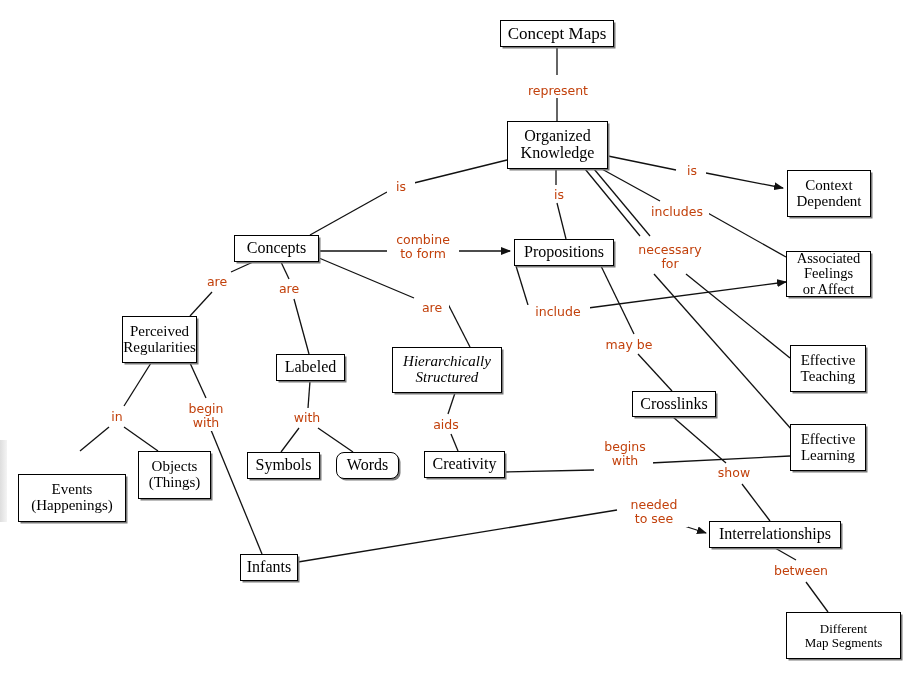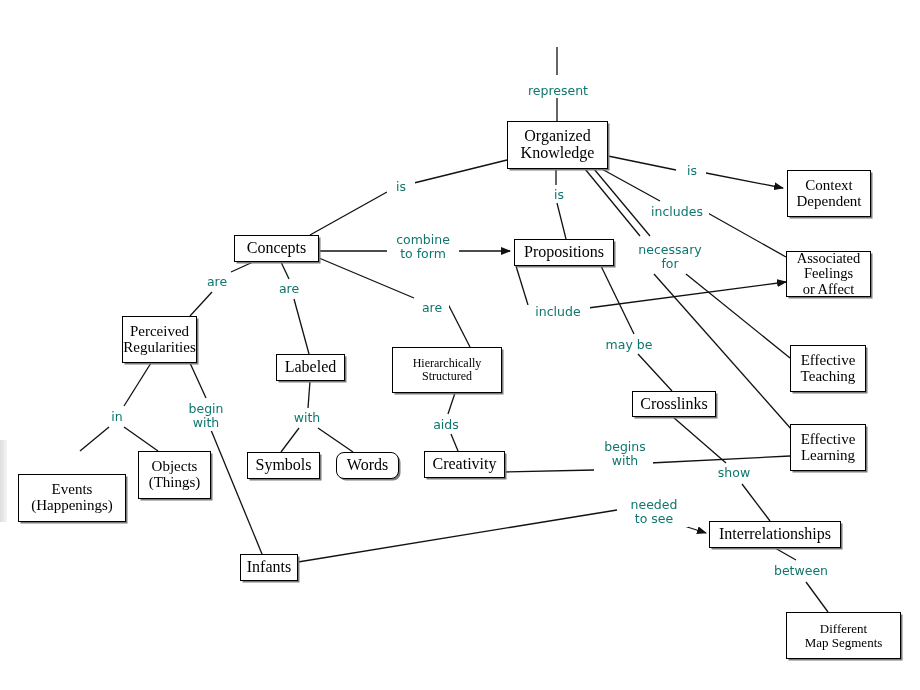--- a/index.html
+++ b/index.html
@@ -8,21 +8,21 @@
   #stage{position:absolute;left:0;top:0;width:920px;height:690px;}
   svg#wires{position:absolute;left:0;top:0;width:920px;height:690px;}
   .node{position:absolute;box-sizing:border-box;
         border:1.5px solid #000;background:#fff;
         box-shadow:2px 2px 0 -0.5px #7a7a7a;
         display:flex;align-items:center;justify-content:center;
         text-align:center;line-height:1.05;
         font-family:"Liberation Serif",serif;color:#000;
         font-size:16px;padding:1px 5px;white-space:pre-line;}
   .lbl{position:absolute;
-       font-family:"DejaVu Sans",sans-serif;font-size:12.5px;color:#0f766e;
+       font-family:"DejaVu Sans",sans-serif;font-size:12.5px;color:#c2410c;
        text-align:center;line-height:1.15;white-space:pre-line;
        background:#fff;padding:0 2px;}
   .artifact{position:absolute;left:0px;top:440px;width:7px;height:82px;
             background:linear-gradient(90deg,#d8d8d8,#f2f2f2);opacity:.85;}
 </style>
 </head>
 <body>
 
 <div id="stage">
 
@@ -97,35 +97,36 @@
       <line x1="678" y1="524" x2="706" y2="533" marker-end="url(#ah)"></line>
 
       <line x1="673" y1="417" x2="726" y2="463"></line>
       <line x1="742" y1="484" x2="770" y2="521"></line>
 
       <line x1="775" y1="548" x2="796" y2="560"></line>
       <line x1="806" y1="582" x2="828" y2="612"></line>
     </g>
   </svg>
 
+  <div class="node" style="left:500px;top:20px;width:114px;height:27px;font-size:17px;">Concept Maps</div>
   <div class="node" style="left:507px;top:121px;width:101px;height:48px;">Organized
 Knowledge</div>
   <div class="node" style="left:787px;top:170px;width:84px;height:47px;font-size:15px;">Context
 Dependent</div>
   <div class="node" style="left:234px;top:235px;width:85px;height:27px;">Concepts</div>
   <div class="node" style="left:514px;top:239px;width:100px;height:27px;">Propositions</div>
   <div class="node" style="left:786px;top:251px;width:85px;height:46px;font-size:14.5px;">Associated
 Feelings
 or Affect</div>
   <div class="node" style="left:122px;top:316px;width:75px;height:47px;font-size:15px;">Perceived
 Regularities</div>
   <div class="node" style="left:790px;top:345px;width:76px;height:47px;font-size:15px;">Effective
 Teaching</div>
   <div class="node" style="left:276px;top:354px;width:69px;height:27px;">Labeled</div>
-  <div class="node" style="left:392px;top:347px;width:110px;height:46px;font-size:12px;">Hierarchically
+  <div class="node" style="left:392px;top:347px;width:110px;height:46px;font-size:15px;font-style:italic;">Hierarchically
 Structured</div>
   <div class="node" style="left:632px;top:391px;width:84px;height:26px;">Crosslinks</div>
   <div class="node" style="left:790px;top:424px;width:76px;height:47px;font-size:15px;">Effective
 Learning</div>
   <div class="node" style="left:18px;top:474px;width:108px;height:48px;font-size:15px;">Events
 (Happenings)</div>
   <div class="node" style="left:138px;top:451px;width:73px;height:48px;font-size:15px;">Objects
 (Things)</div>
   <div class="node" style="left:247px;top:452px;width:73px;height:27px;">Symbols</div>
   <div class="node" style="left:336px;top:452px;width:63px;height:27px;border-radius:8px;">Words</div>

